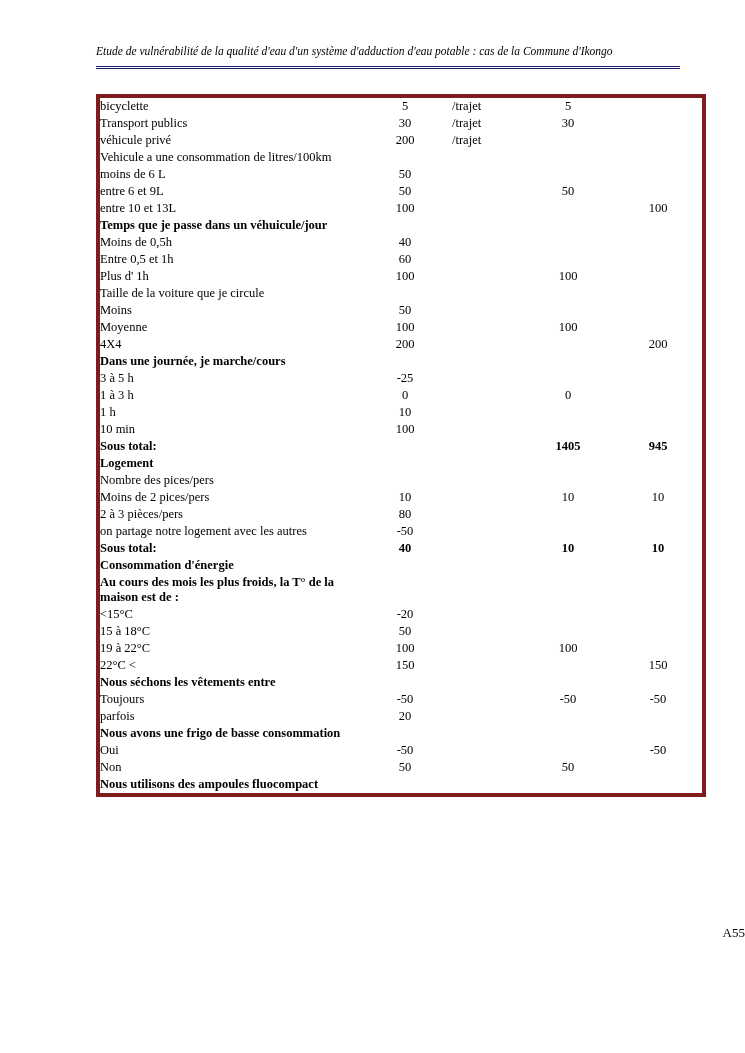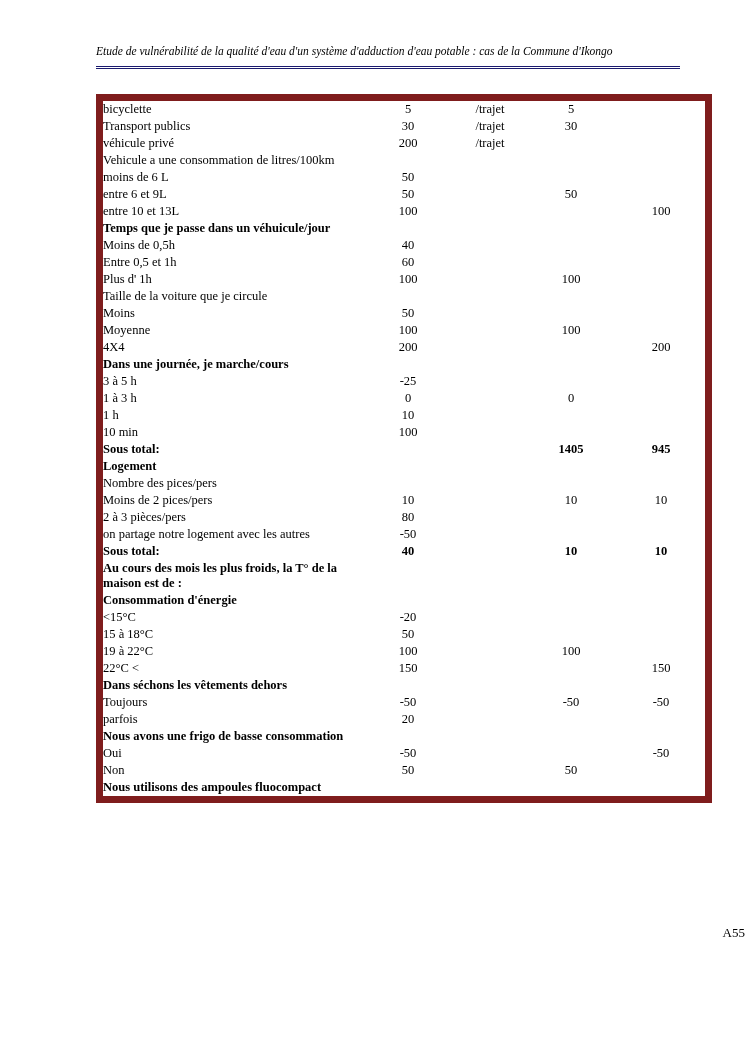--- a/index.html
+++ b/index.html
@@ -45,42 +45,42 @@
   }
   .table-wrap {
     position: absolute;
     top: 94px;
     left: 96px;
     width: 602px;
   }
   table.main {
     border-collapse: collapse;
     width: 602px;
-    border: 7px solid #7f1d1d;
+    border: 4px solid #7f1d1d;
     table-layout: fixed;
   }
   table.main td {
     padding: 1px 0 1px 0;
     font-size: 12.5px;
     line-height: 15px;
     vertical-align: top;
     border: none;
   }
   td.c-label {
     width: 258px;
     padding-left: 6px;
     text-align: left;
   }
   td.c-v1 {
     width: 94px;
     text-align: center;
   }
   td.c-unit {
     width: 70px;
-    text-align: center;
+    text-align: left;
     padding-left: 2px;
   }
   td.c-v2 {
     width: 92px;
     text-align: center;
   }
   td.c-v3 {
     width: 88px;
     text-align: center;
   }
@@ -294,28 +294,28 @@
             <td class="c-v3"></td>
           </tr>
           <tr class="bold">
             <td class="c-label">Sous total:</td>
             <td class="c-v1">40</td>
             <td class="c-unit"></td>
             <td class="c-v2">10</td>
             <td class="c-v3">10</td>
           </tr>
           <tr class="bold">
+            <td class="c-label">Consommation d'énergie</td>
+            <td class="c-v1"></td>
+            <td class="c-unit"></td>
+            <td class="c-v2"></td>
+            <td class="c-v3"></td>
+          </tr>
+          <tr class="bold">
             <td class="c-label">Au cours des mois les plus froids, la T° de la maison est de :</td>
-            <td class="c-v1"></td>
-            <td class="c-unit"></td>
-            <td class="c-v2"></td>
-            <td class="c-v3"></td>
-          </tr>
-          <tr class="bold">
-            <td class="c-label">Consommation d'énergie</td>
             <td class="c-v1"></td>
             <td class="c-unit"></td>
             <td class="c-v2"></td>
             <td class="c-v3"></td>
           </tr>
           <tr>
             <td class="c-label">&lt;15°C</td>
             <td class="c-v1">-20</td>
             <td class="c-unit"></td>
             <td class="c-v2"></td>
@@ -336,21 +336,21 @@
             <td class="c-v3"></td>
           </tr>
           <tr>
             <td class="c-label">22°C &lt;</td>
             <td class="c-v1">150</td>
             <td class="c-unit"></td>
             <td class="c-v2"></td>
             <td class="c-v3">150</td>
           </tr>
           <tr class="bold">
-            <td class="c-label">Dans séchons les vêtements dehors</td>
+            <td class="c-label">Nous séchons les vêtements entre</td>
             <td class="c-v1"></td>
             <td class="c-unit"></td>
             <td class="c-v2"></td>
             <td class="c-v3"></td>
           </tr>
           <tr>
             <td class="c-label">Toujours</td>
             <td class="c-v1">-50</td>
             <td class="c-unit"></td>
             <td class="c-v2">-50</td>

